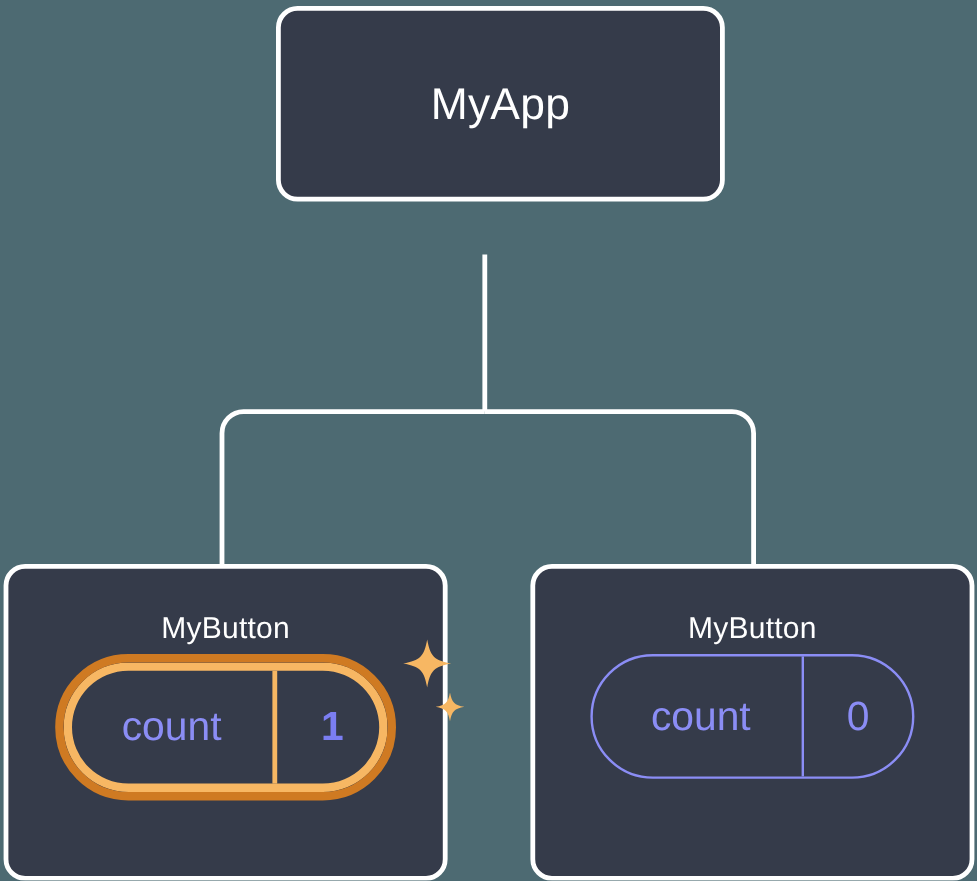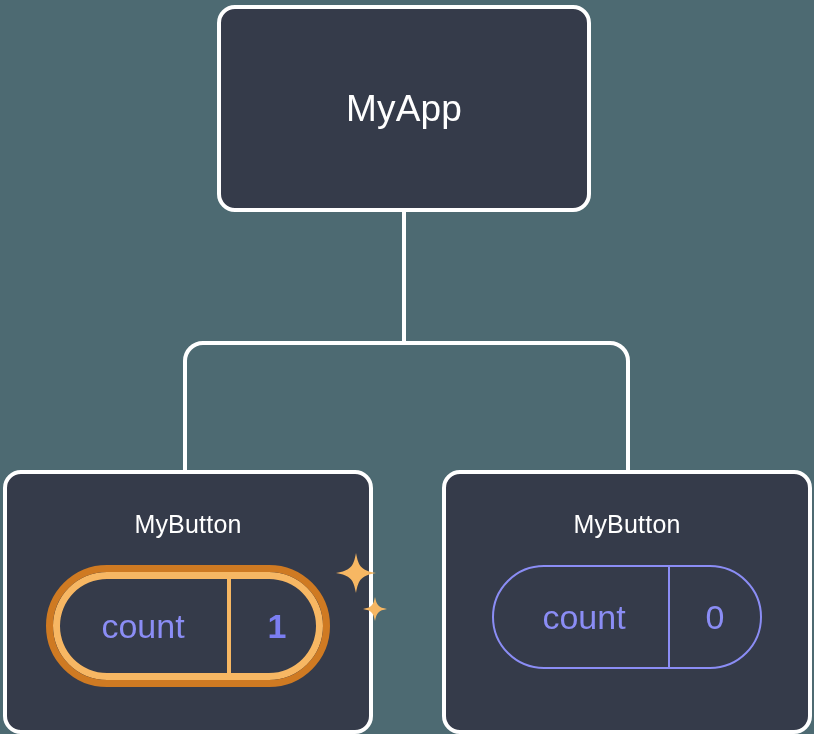--- a/index.html
+++ b/index.html
@@ -36,24 +36,24 @@
     box-sizing: border-box;
     background: #353b4a;
     border: 4px solid #ffffff;
     border-radius: 18px;
     display: flex;
     flex-direction: column;
     align-items: center;
   }
 
   .node-root {
-    left: 217px;
+    left: 230px;
     top: 5px;
     width: 374px;
-    height: 207px;
+    height: 163px;
     justify-content: center;
   }
 
   .node-child-left {
     left: 3px;
     top: 470px;
     width: 370px;
     height: 264px;
     border-radius: 18px;
     padding-top: 38px;
@@ -78,21 +78,21 @@
   }
 
   .node-child-left .node-title,
   .node-child-right .node-title {
     font-size: 25px;
   }
 
   
   .pill-wrap {
     position: relative;
-    margin-top: 28px;
+    margin-top: 8px;
     display: flex;
     align-items: center;
   }
 
   .pill {
     box-sizing: border-box;
     display: flex;
     align-items: stretch;
     border-radius: 999px;
     background: transparent;

